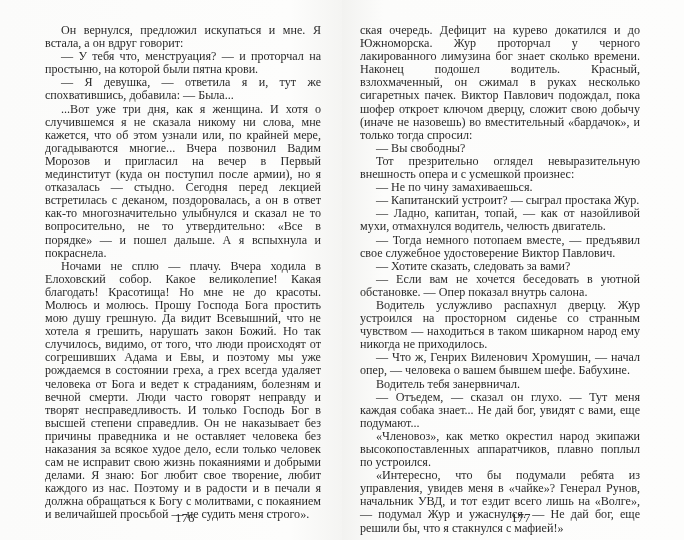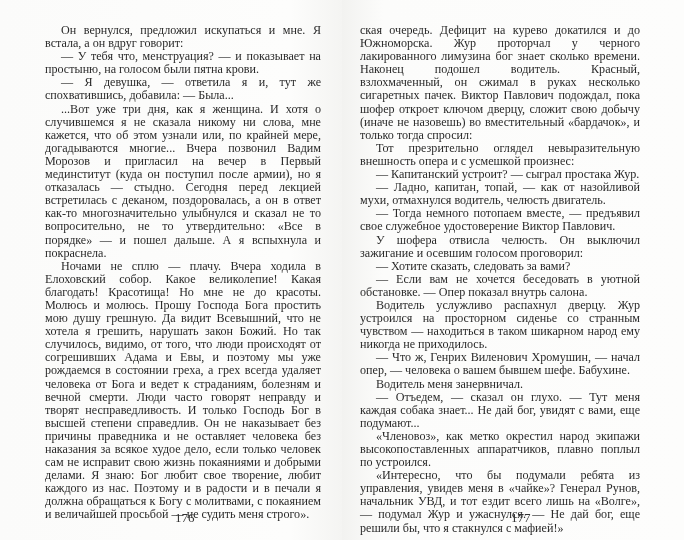--- a/index.html
+++ b/index.html
@@ -19,42 +19,43 @@
   .left .pagenum { left:175px; }
   .right .pagenum { left:140px;margin-left:29px; }
 </style>
 </head>
 <body>
 
 <div class="spread">
   <div class="page left">
     <div class="text">
       <p>Он вернулся, предложил искупаться и мне. Я встала, а он вдруг говорит:</p>
-      <p>— У тебя что, менструация? — и показывает на простыню, на голосом были пятна крови.</p>
+      <p>— У тебя что, менструация? — и проторчал на простыню, на которой были пятна крови.</p>
       <p>— Я девушка, — ответила я и, тут же спохватившись, добавила: — Была...</p>
       <p>...Вот уже три дня, как я женщина. И хотя о случившемся я не сказала никому ни слова, мне кажется, что об этом узнали или, по крайней мере, догадываются многие... Вчера позвонил Вадим Морозов и пригласил на вечер в Первый мединститут (куда он поступил после армии), но я отказалась — стыдно. Сегодня перед лекцией встретилась с деканом, поздоровалась, а он в ответ как-то многозначительно улыбнулся и сказал не то вопросительно, не то утвердительно: «Все в порядке» — и пошел дальше. А я вспыхнула и покраснела.</p>
       <p>Ночами не сплю — плачу. Вчера ходила в Елоховский собор. Какое великолепие! Какая благодать! Красотища! Но мне не до красоты. Молюсь и молюсь. Прошу Господа Бога простить мою душу грешную. Да видит Всевышний, что не хотела я грешить, нарушать закон Божий. Но так случилось, видимо, от того, что люди происходят от согрешивших Адама и Евы, и поэтому мы уже рождаемся в состоянии греха, а грех всегда удаляет человека от Бога и ведет к страданиям, болезням и вечной смерти. Люди часто говорят неправду и творят несправедливость. И только Господь Бог в высшей степени справедлив. Он не наказывает без причины праведника и не оставляет человека без наказания за всякое худое дело, если только человек сам не исправит свою жизнь покаяниями и добрыми делами. Я знаю: Бог любит свое творение, любит каждого из нас. Поэтому и в радости и в печали я должна обращаться к Богу с молитвами, с покаянием и величайшей просьбой — не судить меня строго».</p>
 
     </div>
     <div class="pagenum">176</div>
   </div>
 
   <div class="page right">
     <div class="text">
       <p class="cont">ская очередь. Дефицит на курево докатился и до Южноморска. Жур проторчал у черного лакированного лимузина бог знает сколько времени. Наконец подошел водитель. Красный, взлохмаченный, он сжимал в руках несколько сигаретных пачек. Виктор Павлович подождал, пока шофер откроет ключом дверцу, сложит свою добычу (иначе не назовешь) во вместительный «бардачок», и только тогда спросил:</p>
+      <p>— Вы свободны?</p>
       <p>Тот презрительно оглядел невыразительную внешность опера и с усмешкой произнес:</p>
+      <p>— Не по чину замахиваешься.</p>
       <p>— Капитанский устроит? — сыграл простака Жур.</p>
       <p>— Ладно, капитан, топай, — как от назойливой мухи, отмахнулся водитель, челюсть двигатель.</p>
       <p>— Тогда немного потопаем вместе, — предъявил свое служебное удостоверение Виктор Павлович.</p>
-      <p>У шофера отвисла челюсть. Он выключил зажигание и осевшим голосом проговорил:</p>
       <p>— Хотите сказать, следовать за вами?</p>
       <p>— Если вам не хочется беседовать в уютной обстановке. — Опер показал внутрь салона.</p>
       <p>Водитель услужливо распахнул дверцу. Жур устроился на просторном сиденье со странным чувством — находиться в таком шикарном народ ему никогда не приходилось.</p>
       <p>— Что ж, Генрих Виленович Хромушин, — начал опер, — человека о вашем бывшем шефе. Бабухине.</p>
-      <p>Водитель меня занервничал.</p>
+      <p>Водитель тебя занервничал.</p>
       <p>— Отъедем, — сказал он глухо. — Тут меня каждая собака знает... Не дай бог, увидят с вами, еще подумают...</p>
       <p>«Членовоз», как метко окрестил народ экипажи высокопоставленных аппаратчиков, плавно поплыл по устроился.</p>
       <p>«Интересно, что бы подумали ребята из управления, увидев меня в «чайке»? Генерал Рунов, начальник УВД, и тот ездит всего лишь на «Волге», — подумал Жур и ужаснулся. — Не дай бог, еще решили бы, что я стакнулся с мафией!»</p>
 
     </div>
     <div class="pagenum">177</div>
   </div>
 </div>
 
 </body></html>

